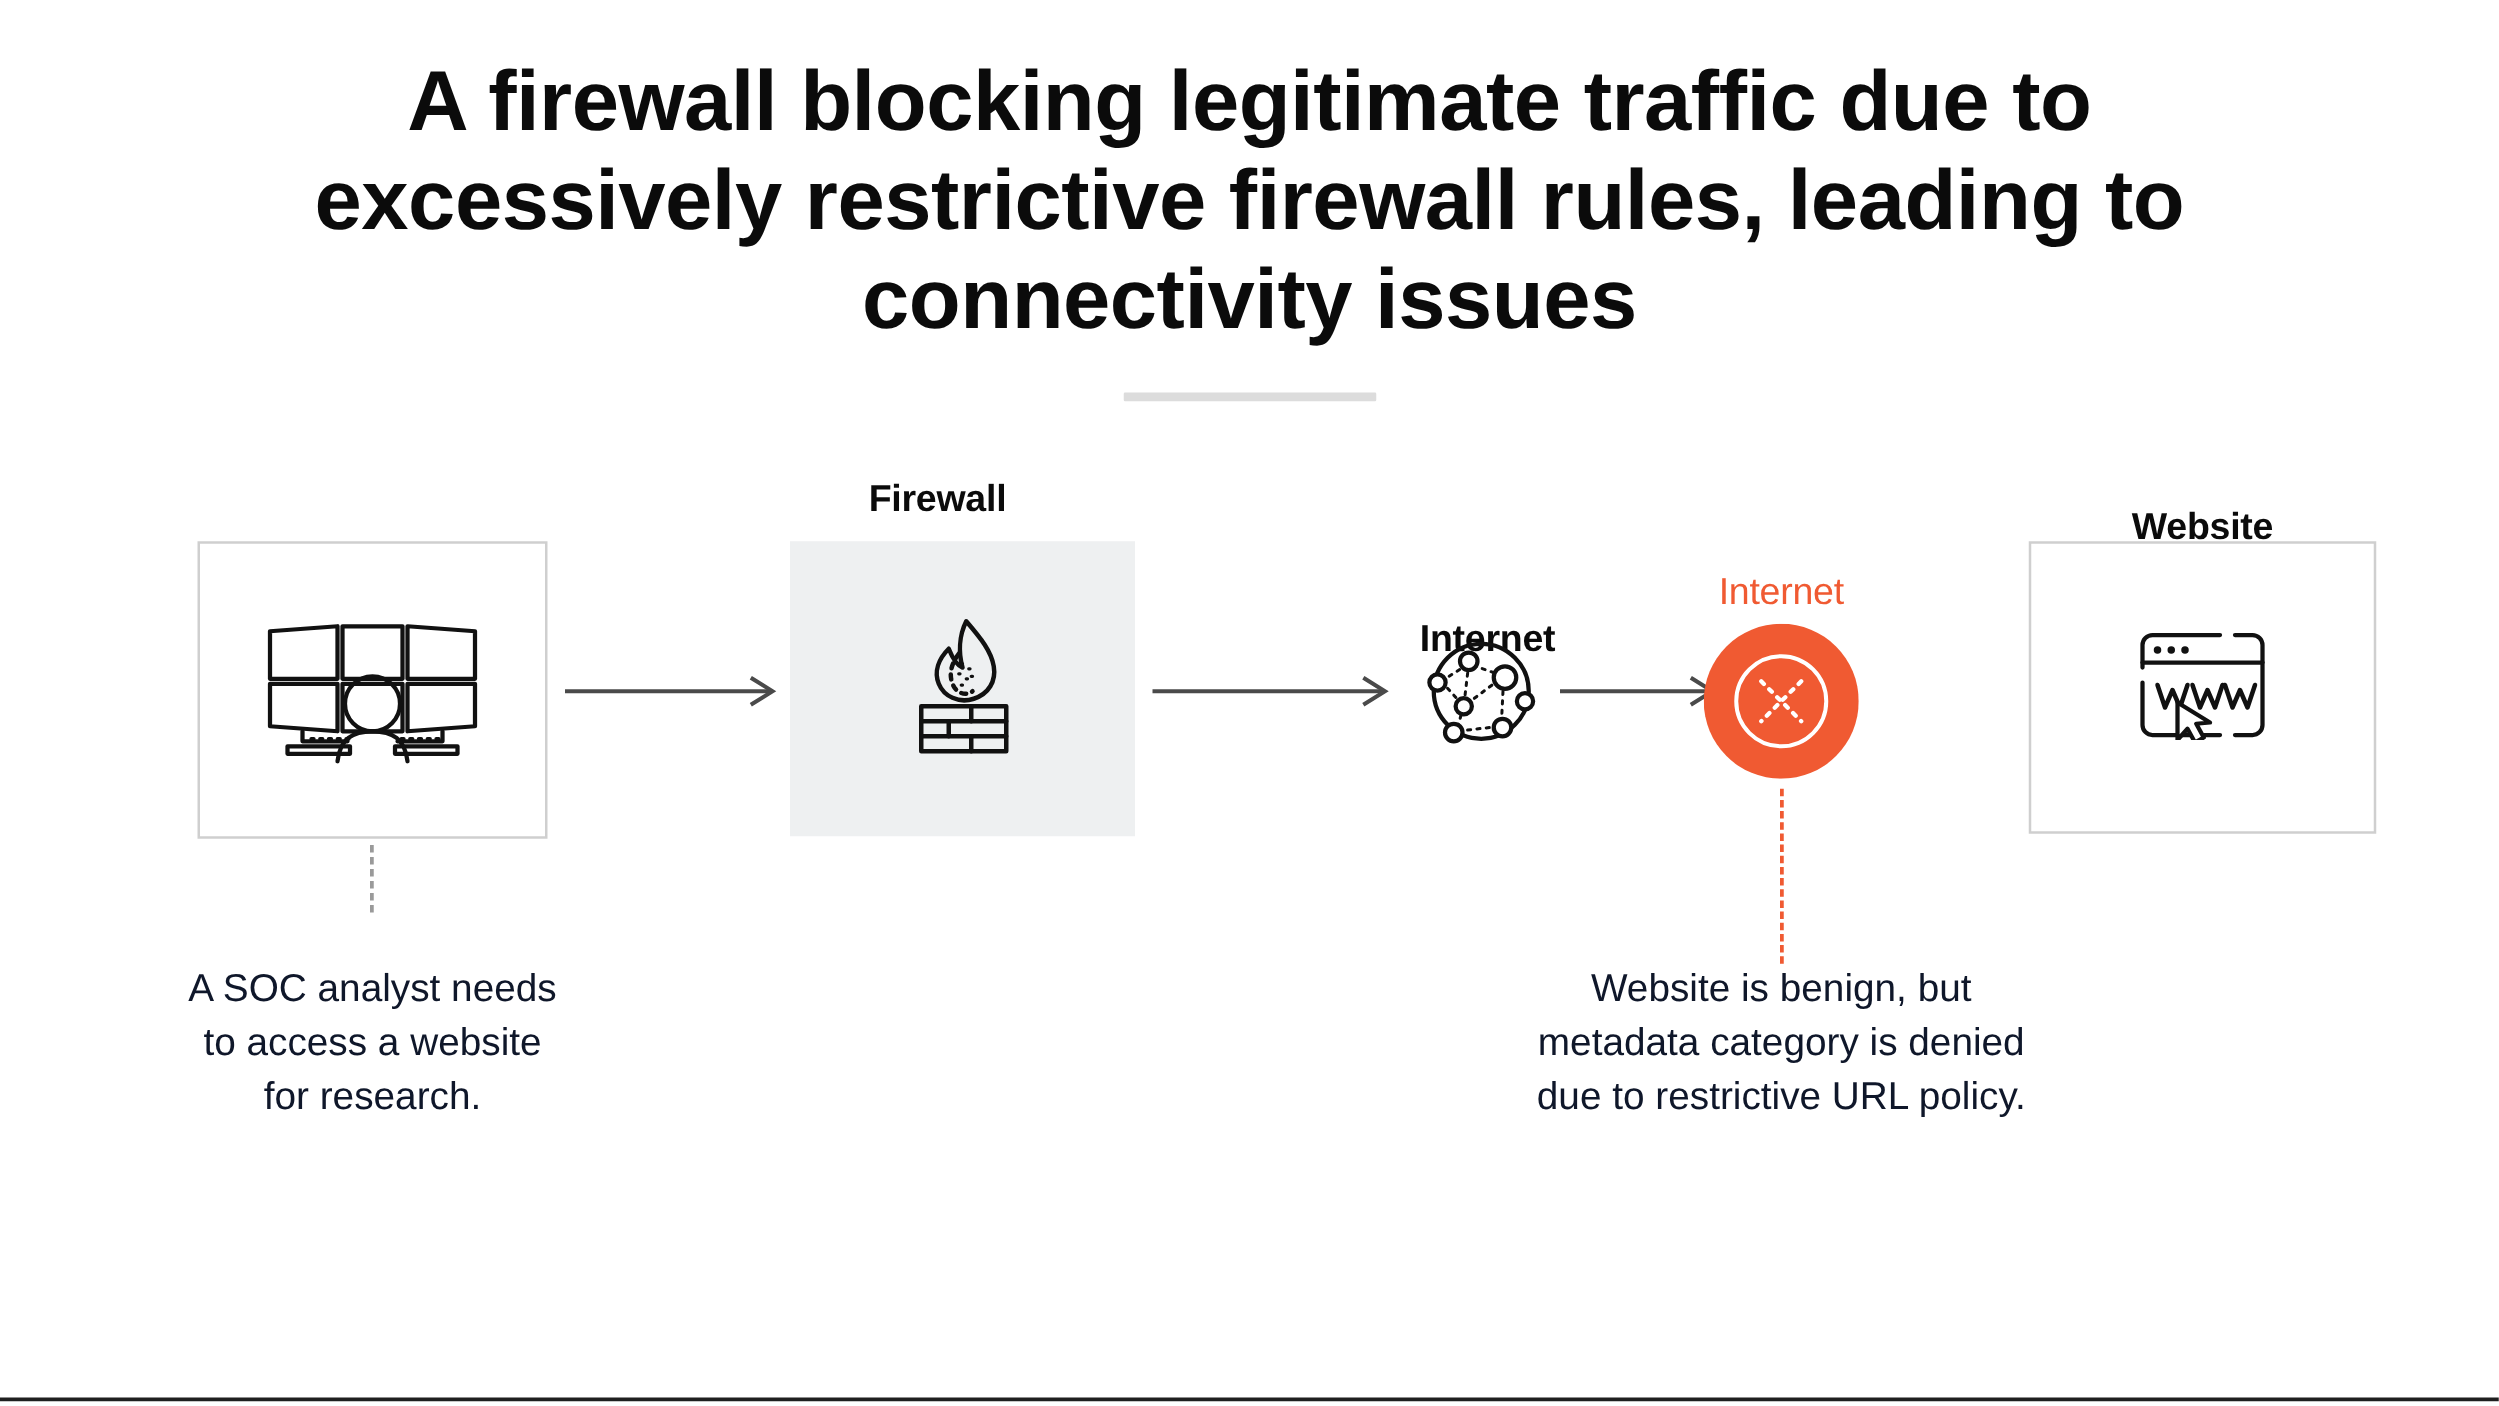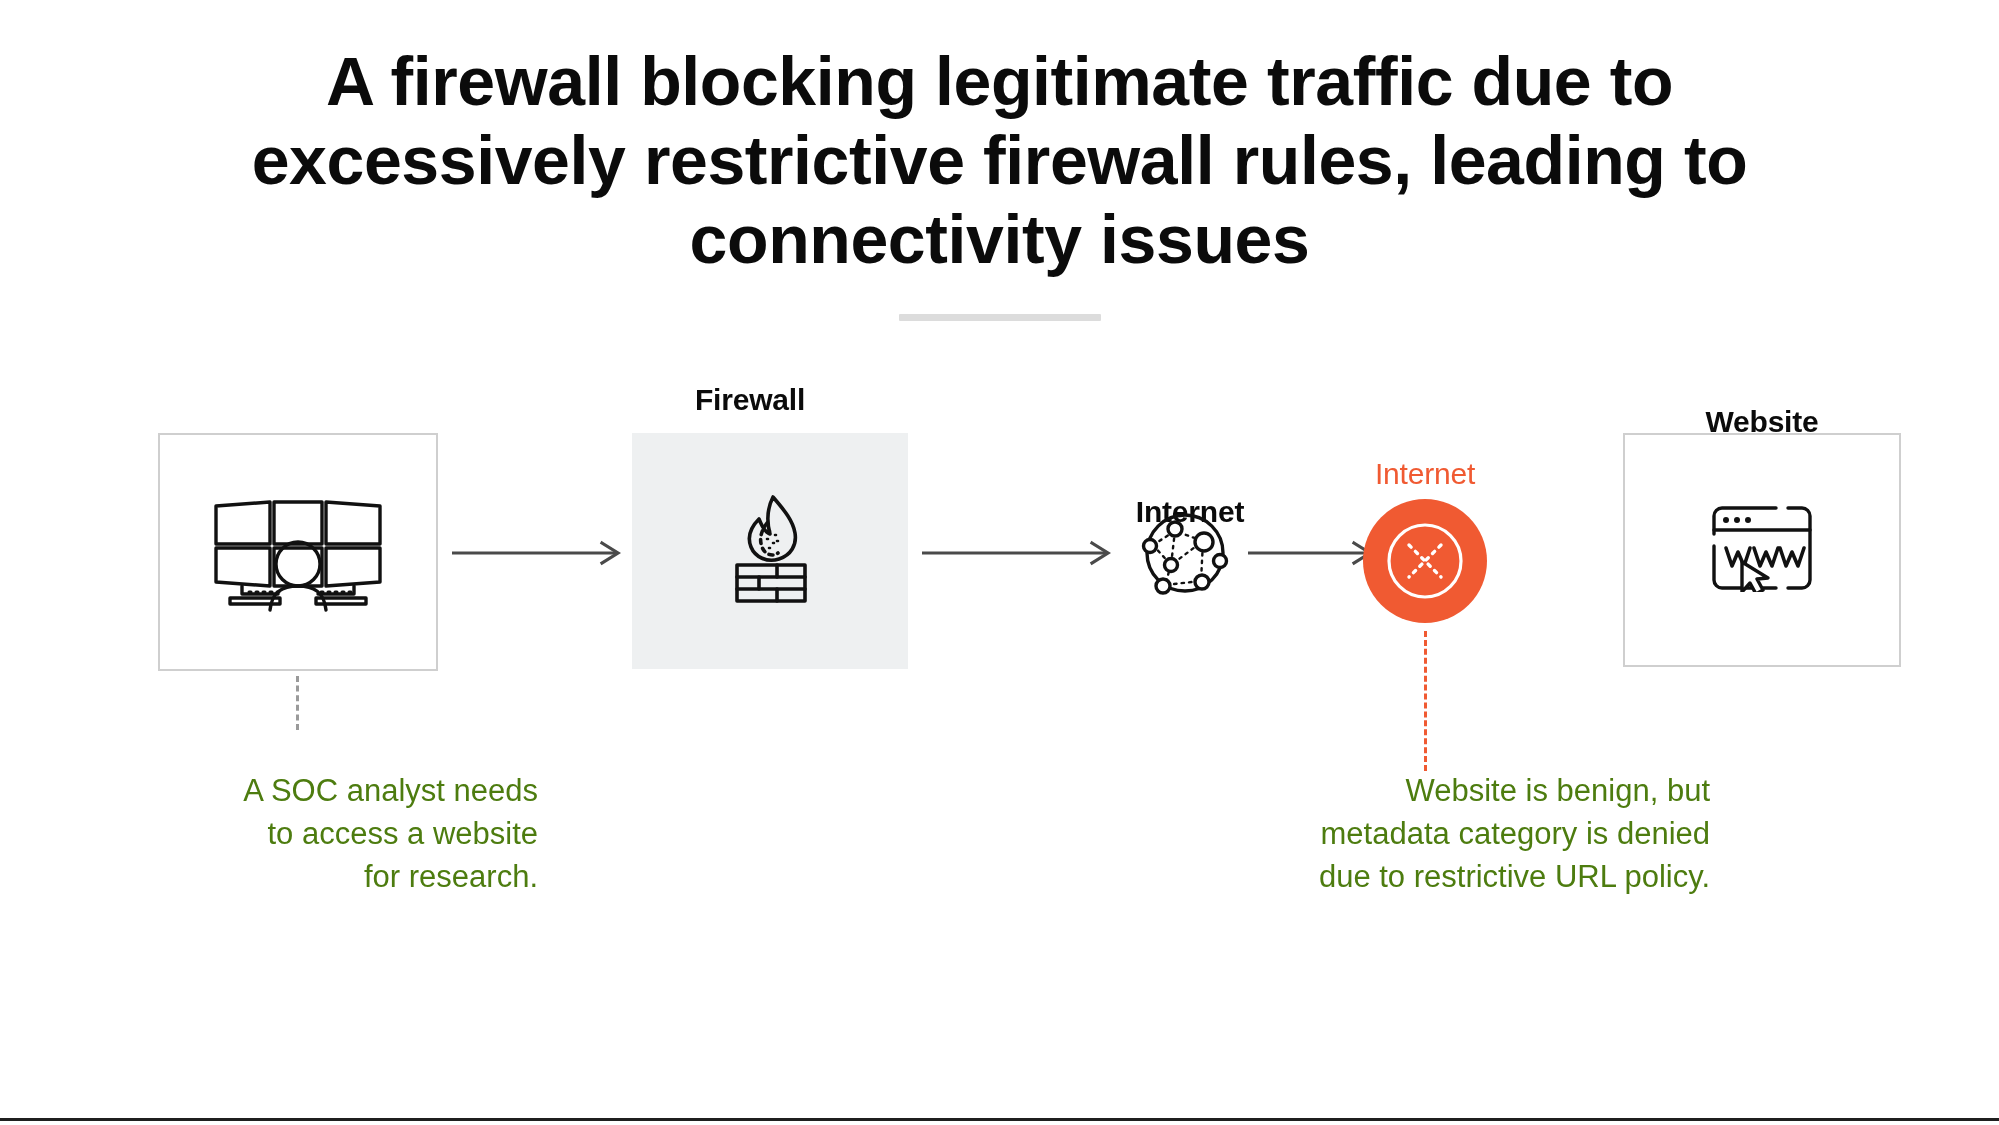--- a/index.html
+++ b/index.html
@@ -102,22 +102,22 @@
     border-left-style: dashed;
   }
   .connector.gray  { border-left-color: #9a9a9a; }
   .connector.orange{ border-left-color: #F05A32; }
 
   
   .caption {
     position: absolute;
     font-size: 31px;
     line-height: 1.38;
-    color: #4d7c0f;
-    text-align: right;
+    color: #0f172a;
+    text-align: center;
     white-space: pre-line;
   }
 
   
   #bottom-rule {
     position: absolute;
     left: 0;
     top: 1118px;
     width: 1999px;
     height: 3px;

